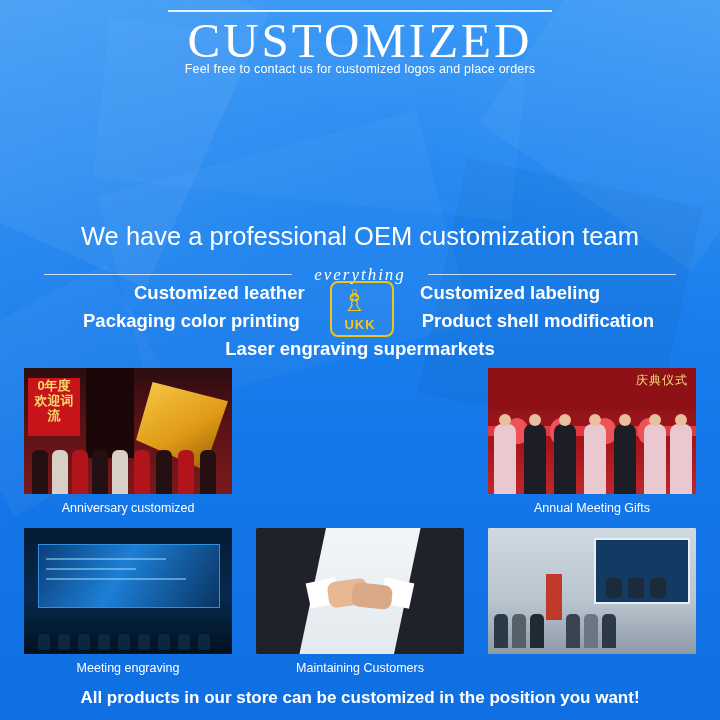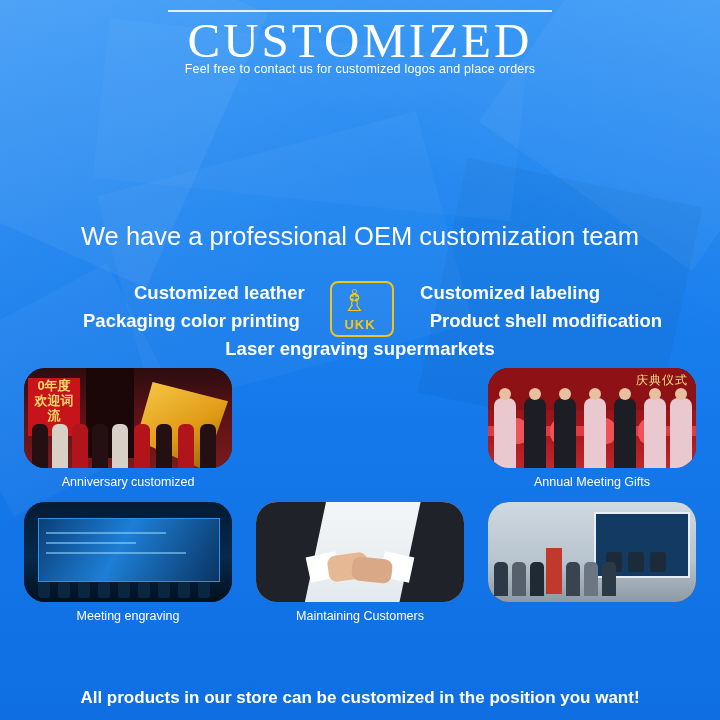--- a/index.html
+++ b/index.html
@@ -62,21 +62,21 @@
     position:absolute;left:0;top:0;width:720px;text-align:center;
     font-family:"Liberation Serif", serif;
     font-style:italic;font-size:17px;color:#ffffff;letter-spacing:2px;
   }
   .feature{
     position:absolute;font-size:18.5px;color:#ffffff;font-weight:bold;
   }
   .fe-l1{left:134px;top:282px;}
   .fe-l2{left:83px;top:310px;}
   .fe-r1{right:120px;top:282px;text-align:right;}
-  .fe-r2{right:58px;top:310px;text-align:center;}
+  .fe-r2{right:66px;top:310px;text-align:center;}
   .fe-c{left:0;top:338px;width:720px;text-align:center;}
 
   .emblem{
     position:absolute;left:325px;top:281px;width:70px;height:62px;
   }
   .emblem .shield{
     position:absolute;left:5px;top:0;width:60px;height:52px;
     border:2px solid #f0c419;border-radius:8px;
     background:rgba(255,255,255,0.04);
   }
@@ -87,21 +87,21 @@
     position:absolute;left:0;top:36px;width:70px;text-align:center;
     font-size:13px;color:#f3c61f;font-weight:bold;letter-spacing:1px;
   }
 
   .grid{
     position:absolute;left:24px;top:368px;width:672px;
   }
   .row{display:flex;justify-content:space-between;}
   .cell{width:208px;}
   .thumb{
-    width:208px;height:100px;border-radius:21px;overflow:hidden;position:relative;
+    width:208px;height:126px;border-radius:1px;overflow:hidden;position:relative;
     background:#16324d;
   }
   .caption{
     width:208px;text-align:center;color:#ffffff;font-size:12.5px;
     margin-top:6px;height:16px;line-height:16px;
   }
   .row2{margin-top:12px;}
 
   .footer{
     position:absolute;left:0;bottom:12px;width:720px;text-align:center;
@@ -178,20 +178,25 @@
   <div class="facet f4"></div>
   <div class="facet f5"></div>
   <div class="facet f6"></div>
 
   <div class="topline"></div>
 
   <div class="customized">CUSTOMIZED</div>
   <div class="subtitle">Feel free to contact us for customized logos and place orders</div>
   <div class="tagline">We have a professional OEM customization team</div>
 
+  <div class="divider-wrap">
+    <div class="divider-line dl-left"></div>
+    <div class="divider-line dl-right"></div>
+    <div class="everything">everything</div>
+  </div>
 
   <div class="feature fe-l1">Customized leather</div>
   <div class="feature fe-l2">Packaging color printing</div>
   <div class="feature fe-r1">Customized labeling</div>
   <div class="feature fe-r2">Product shell modification</div>
   <div class="feature fe-c">Laser engraving supermarkets</div>
 
   <div class="emblem">
     <div class="shield"></div>
     <div class="horse">♗</div>

